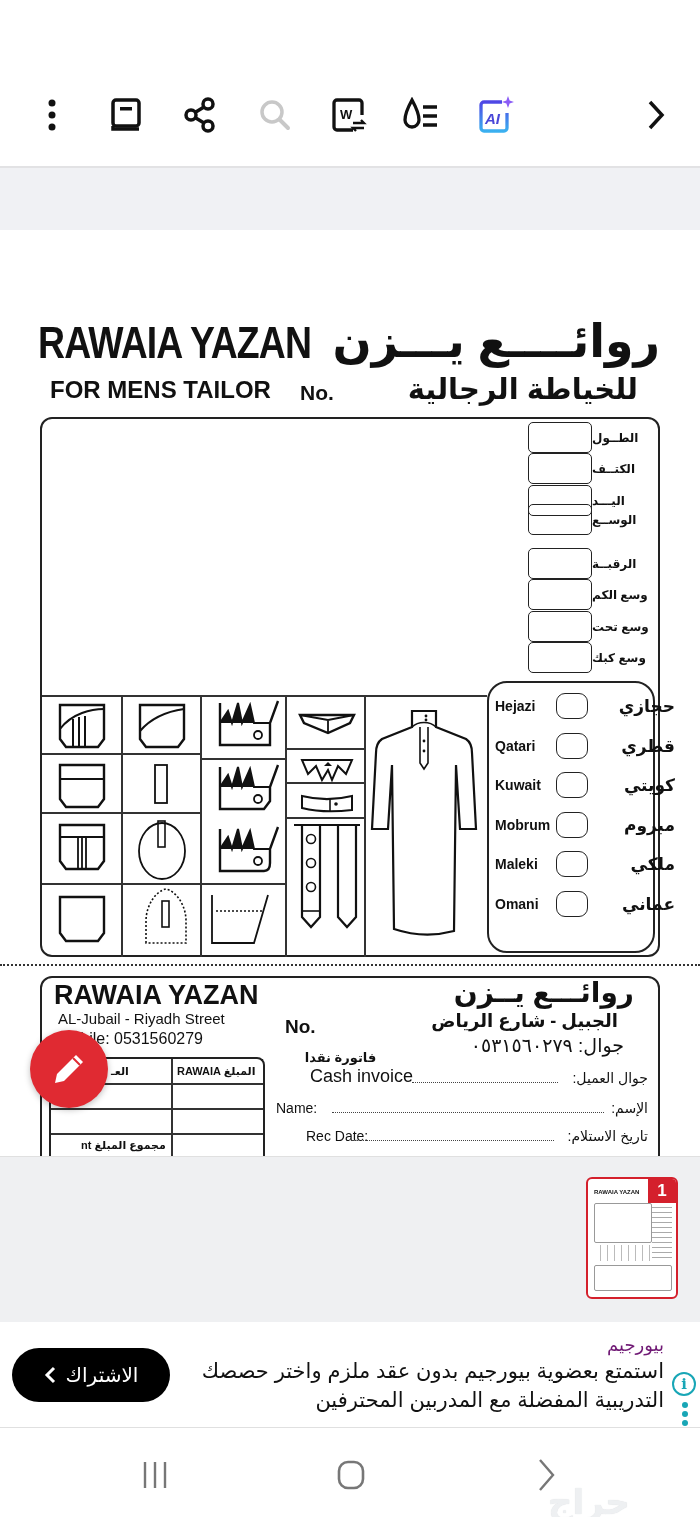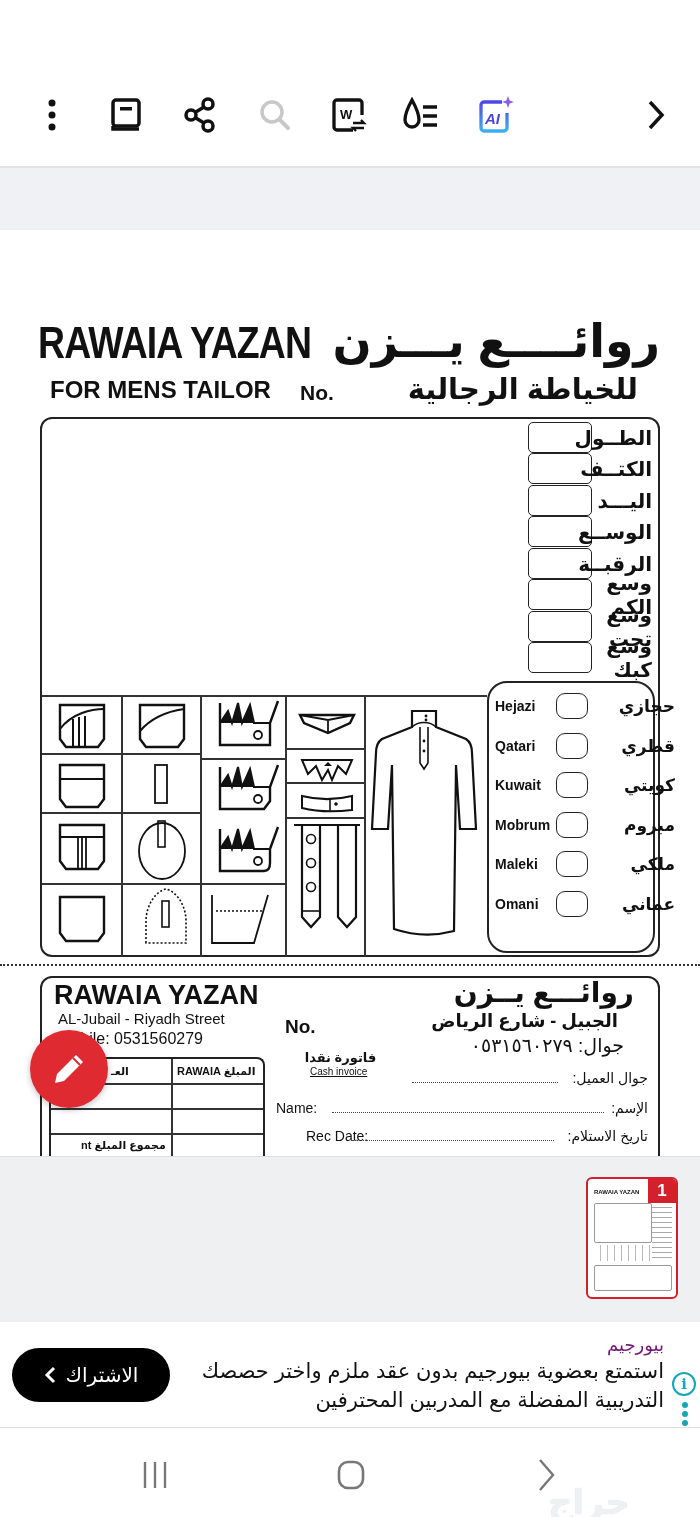--- a/index.html
+++ b/index.html
@@ -18,21 +18,21 @@
 
   .hdr-en-title { position: absolute; left: 38px; top: 88px; font-size: 44px; font-weight: bold; letter-spacing: -1px; transform: scaleX(0.85); transform-origin: left top; font-family: "Liberation Sans Narrow", "Liberation Sans", sans-serif; }
   .hdr-en-sub { position: absolute; left: 50px; top: 146px; font-size: 24px; font-weight: bold; }
   .hdr-no { position: absolute; left: 300px; top: 151px; font-size: 21px; font-weight: bold; }
   .hdr-ar-title { position: absolute; right: 40px; top: 84px; font-size: 46px; font-weight: bold; direction: rtl; }
   .hdr-ar-sub { position: absolute; right: 62px; top: 142px; font-size: 29px; font-weight: bold; direction: rtl; }
 
   .main-frame { position: absolute; left: 40px; top: 187px; width: 620px; height: 540px; border: 2px solid #222; border-radius: 12px; }
   .meas-row { position: absolute; right: 4px; height: 31px; display: flex; align-items: center; }
   .meas-box { width: 64px; height: 31px; border: 1.6px solid #222; border-radius: 5px; }
-  .meas-label { width: 62px; text-align: right; font-size: 20px; font-weight: bold; direction: rtl; padding-right: 2px; }
+  .meas-label { width: 62px; text-align: left; font-size: 12px; font-weight: bold; direction: rtl; padding-right: 2px; }
 
   .grid-line-h { position: absolute; height: 2px; background: #333; }
   .grid-line-v { position: absolute; width: 2px; background: #333; }
   .cell-icon { position: absolute; }
 
   .style-box { position: absolute; left: 445px; top: 262px; width: 168px; height: 272px; border: 2px solid #222; border-radius: 20px; }
   .style-row { position: absolute; left: 0; width: 196px; height: 30px; display: flex; align-items: center; }
   .style-en { position: absolute; left: 6px; font-size: 14px; font-weight: bold; }
   .style-chk { position: absolute; left: 67px; width: 32px; height: 26px; border: 1.6px solid #222; border-radius: 9px; }
   .style-ar { position: absolute; right: 10px; font-size: 17px; font-weight: bold; direction: rtl; }
@@ -41,21 +41,21 @@
 
   .receipt-frame { position: absolute; left: 40px; top: 746px; width: 620px; height: 200px; border: 2px solid #222; border-radius: 12px; }
   .r-en-title { position: absolute; left: 12px; top: 2px; font-size: 27px; font-weight: bold; }
   .r-addr { position: absolute; left: 16px; top: 32px; font-size: 15px; }
   .r-mobile { position: absolute; left: 16px; top: 52px; font-size: 16px; }
   .r-no { position: absolute; left: 243px; top: 38px; font-size: 19px; font-weight: bold; }
   .r-ar-title { position: absolute; right: 24px; top: -2px; font-size: 28px; font-weight: bold; direction: rtl; }
   .r-ar-addr { position: absolute; right: 40px; top: 32px; font-size: 18px; font-weight: bold; direction: rtl; }
   .r-ar-mobile { position: absolute; right: 34px; top: 56px; font-size: 19px; font-weight: normal; direction: rtl; }
   .r-cash-ar { position: absolute; left: 246px; top: 72px; font-size: 13px; font-weight: bold; direction: rtl; width: 105px; text-align: center; }
-  .r-cash-en { position: absolute; left: 268px; top: 88px; font-size: 10px; text-decoration: underline; }
+  .r-cash-en { position: absolute; left: 268px; top: 88px; font-size: 18px; }
   .r-field { position: absolute; font-size: 14px; white-space: nowrap; }
   .r-dots { position: absolute; border-bottom: 1.5px dotted #444; height: 1px; }
 
   .r-table { position: absolute; left: 7px; top: 79px; width: 216px; height: 120px; border: 2px solid #222; border-top-right-radius: 8px; border-bottom: none; }
   .r-table .cell { position: absolute; font-size: 11px; font-weight: bold; }
 
   
   .fab { position: absolute; left: 30px; top: 1030px; width: 78px; height: 78px; border-radius: 50%; background: #e02a32; display: flex; align-items: center; justify-content: center; box-shadow: 0 2px 6px rgba(0,0,0,0.25); cursor: pointer; }
 
   
@@ -160,21 +160,21 @@
           <div class="meas-label">الطــول</div>
         </div>
       <div class="meas-row" style="top:34px">
           <div class="meas-box"></div>
           <div class="meas-label">الكتــف</div>
         </div>
       <div class="meas-row" style="top:66px">
           <div class="meas-box"></div>
           <div class="meas-label">اليـــد</div>
         </div>
-      <div class="meas-row" style="top:97px">
+      <div class="meas-row" style="top:85px">
           <div class="meas-box"></div>
           <div class="meas-label">الوســع</div>
         </div>
       <div class="meas-row" style="top:129px">
           <div class="meas-box"></div>
           <div class="meas-label">الرقبــة</div>
         </div>
       <div class="meas-row" style="top:160px">
           <div class="meas-box"></div>
           <div class="meas-label">وسع الكم</div>

